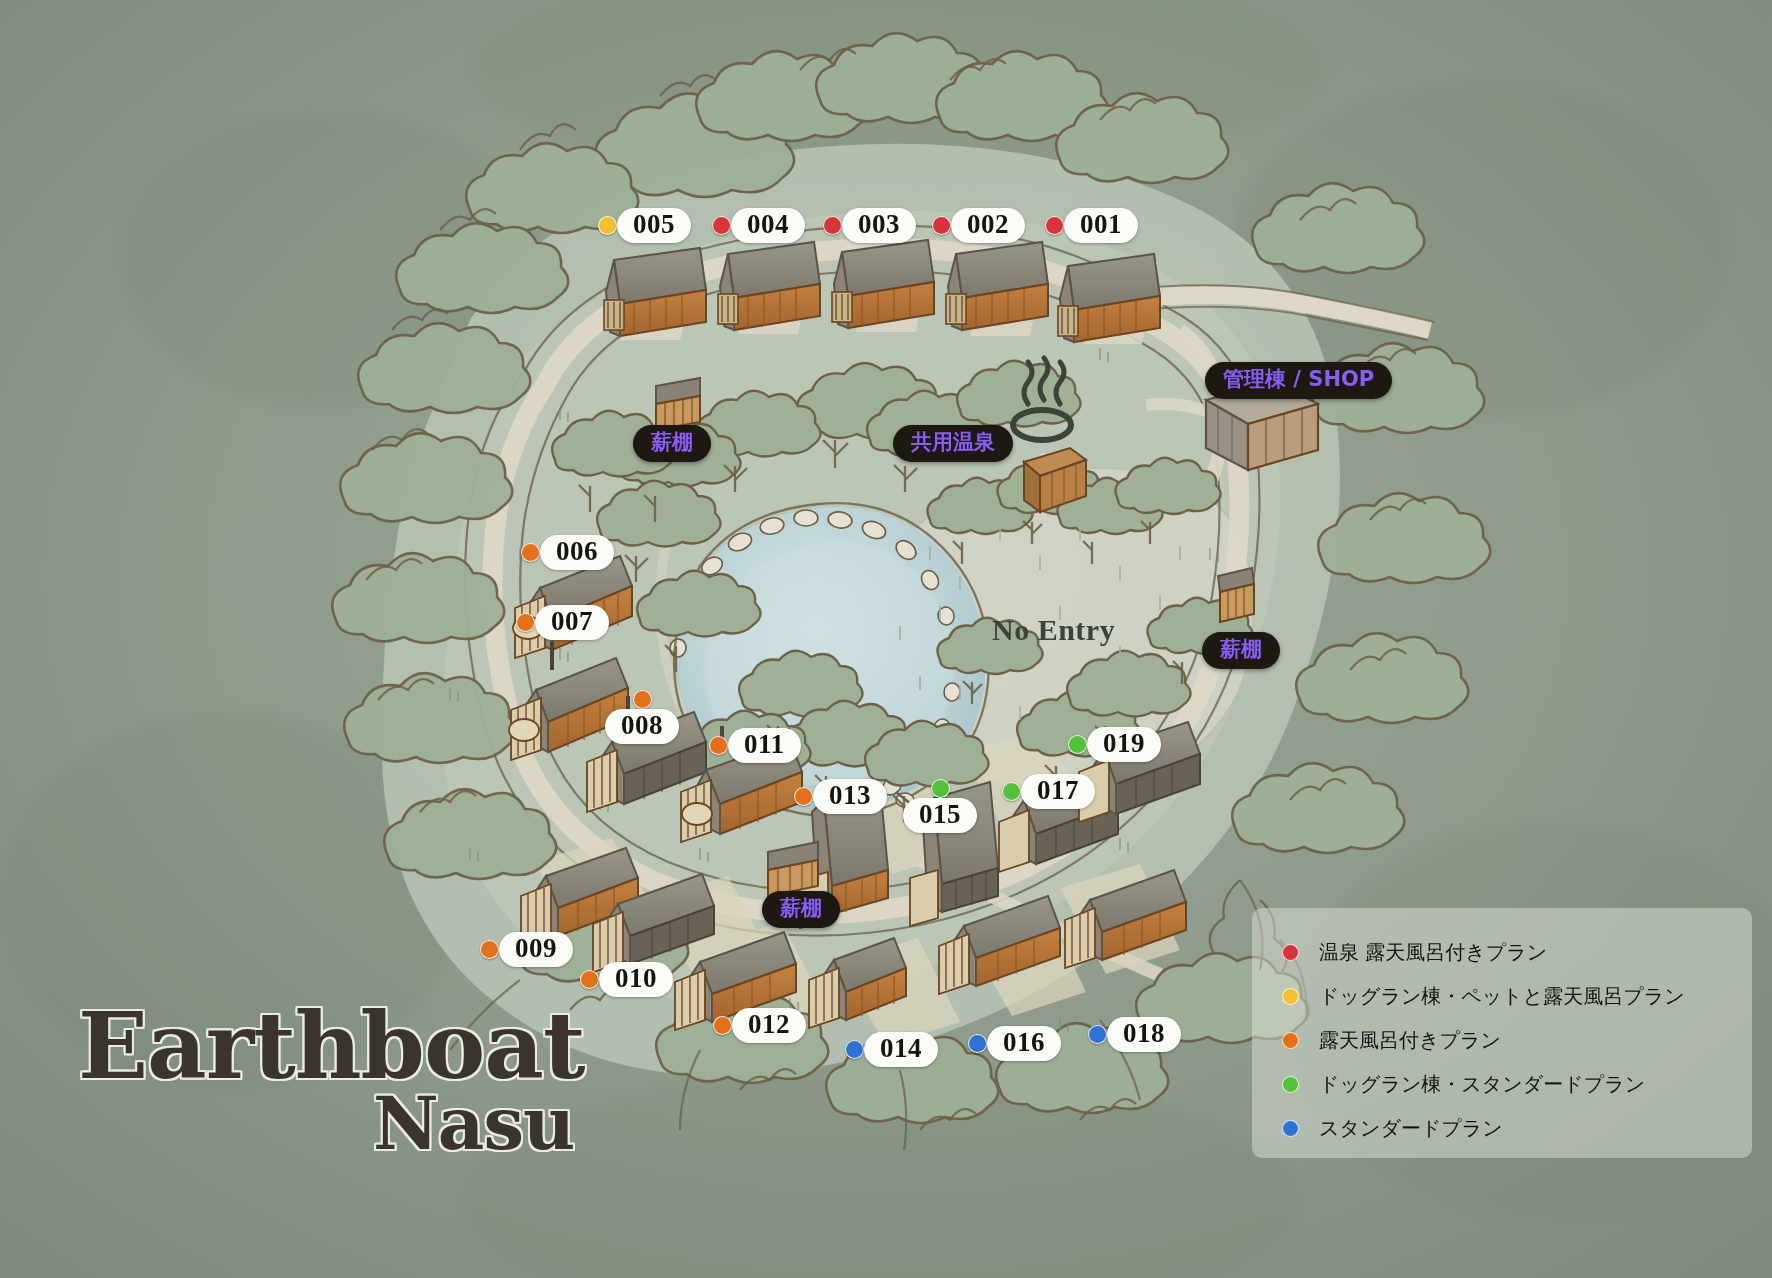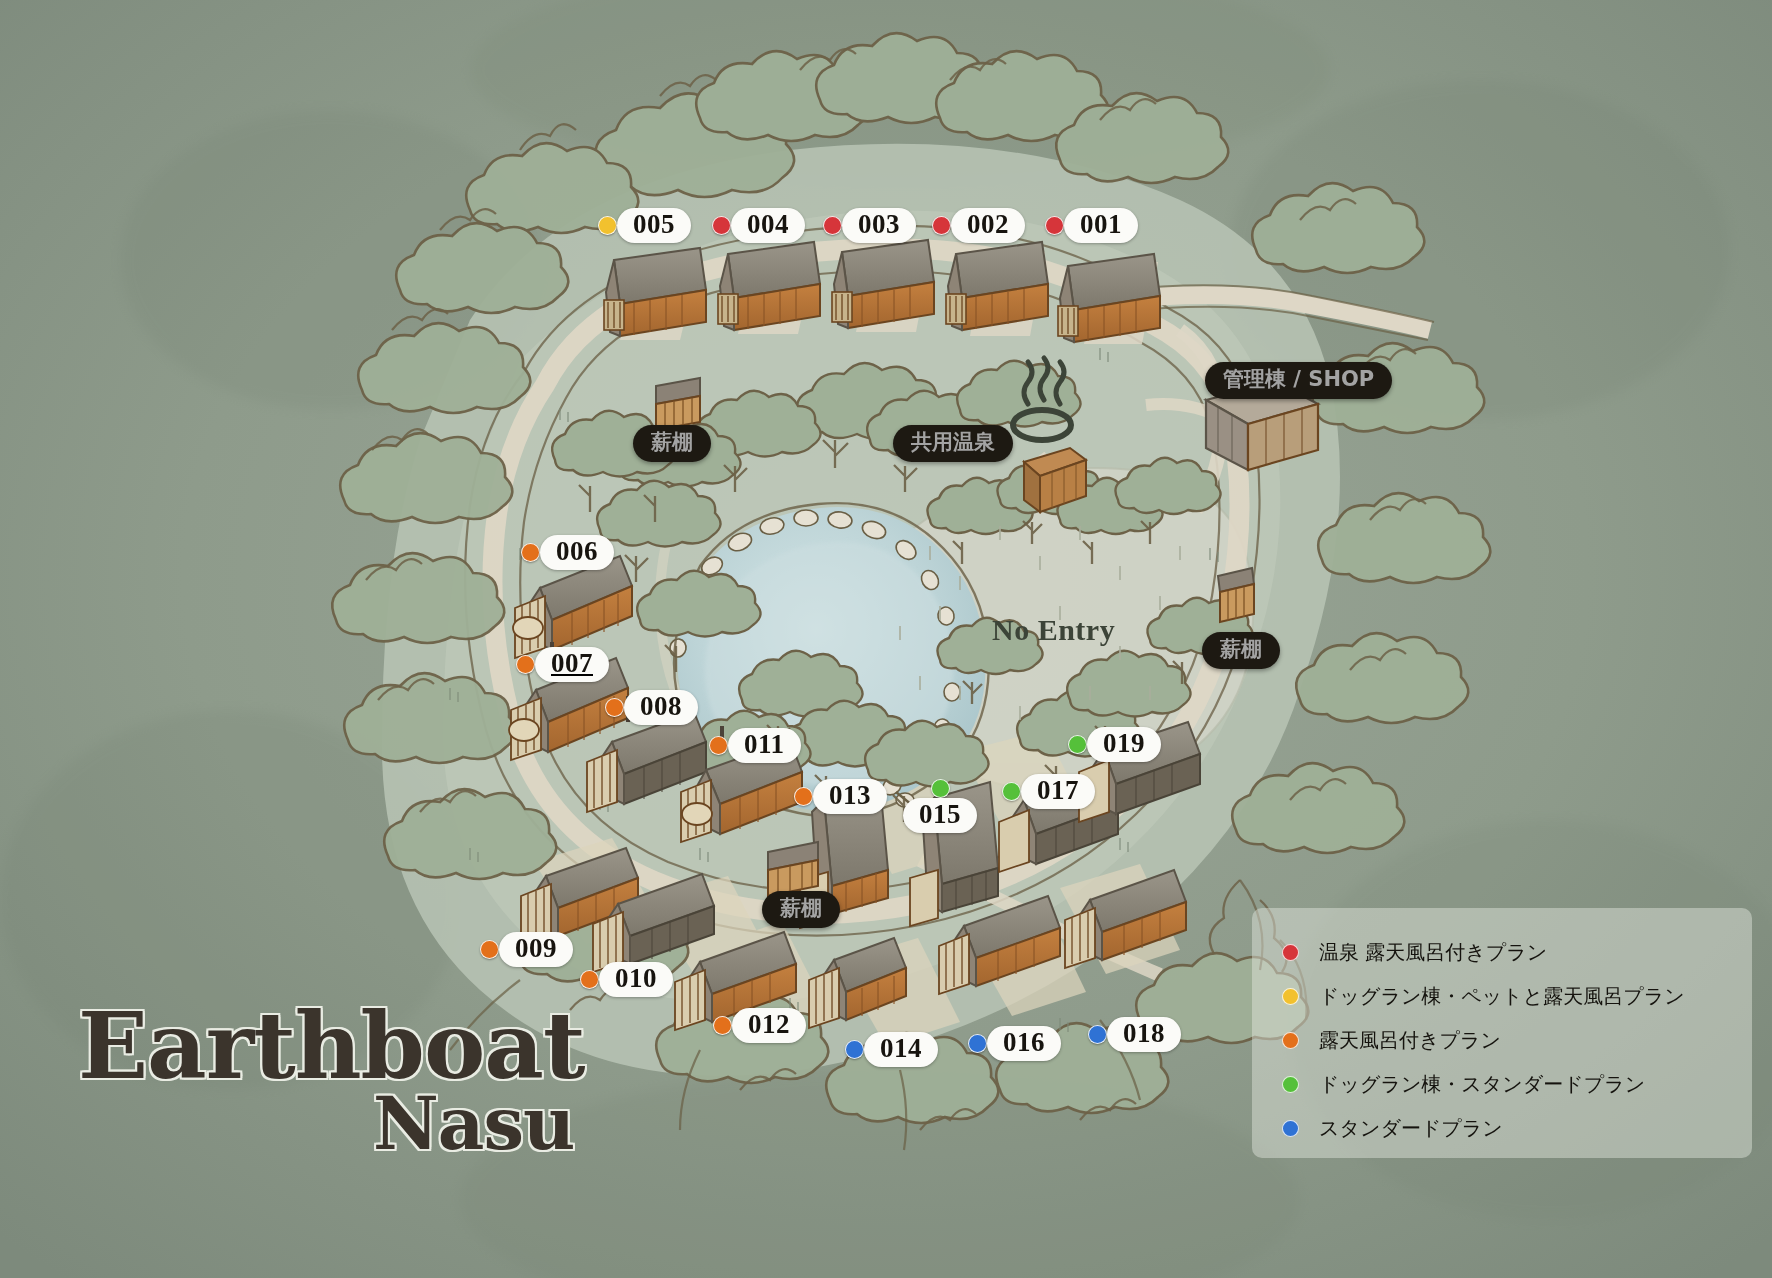--- a/index.html
+++ b/index.html
@@ -43,21 +43,21 @@
     line-height: 1;
     color: #17140f;
     letter-spacing: .5px;
     box-shadow: 0 1px 3px rgba(0,0,0,.3);
   }
 
   
   .facility-pill {
     position: absolute;
     background: #1d1912;
-    color: #a3a3a3;
+    color: #8b5cf6;
     border-radius: 999px;
     padding: 7px 18px 9px;
     font-family: "DejaVu Sans", sans-serif;
     font-weight: bold;
     font-size: 21px;
     line-height: 1;
     white-space: nowrap;
     box-shadow: 0 2px 4px rgba(0,0,0,.35);
     z-index: 45;
   }
@@ -845,25 +845,25 @@
         <span class="pill-body">002</span>
       </div>
       <div class="pill-marker" style="left: 1045px; top: 208px;">
         <span class="pill-dot" style="background: rgb(214, 53, 58);"></span>
         <span class="pill-body">001</span>
       </div>
       <div class="pill-marker" style="left: 521px; top: 535px;">
         <span class="pill-dot" style="background: rgb(227, 112, 27);"></span>
         <span class="pill-body">006</span>
       </div>
-      <div class="pill-marker" style="left: 516px; top: 647px; text-decoration: underline;">
+      <div class="pill-marker" style="left: 516px; top: 605px;">
         <span class="pill-dot" style="background: rgb(227, 112, 27);"></span>
         <span class="pill-body">007</span>
       </div>
-      <div class="pill-marker" style="left: 605px; top: 690px;">
+      <div class="pill-marker" style="left: 605px; top: 690px; flex-direction: column;">
         <span class="pill-dot" style="background: rgb(227, 112, 27);"></span>
         <span class="pill-body">008</span>
       </div>
       <div class="pill-marker" style="left: 709px; top: 728px;">
         <span class="pill-dot" style="background: rgb(227, 112, 27);"></span>
         <span class="pill-body">011</span>
       </div>
       <div class="pill-marker" style="left: 794px; top: 779px;">
         <span class="pill-dot" style="background: rgb(227, 112, 27);"></span>
         <span class="pill-body">013</span>

